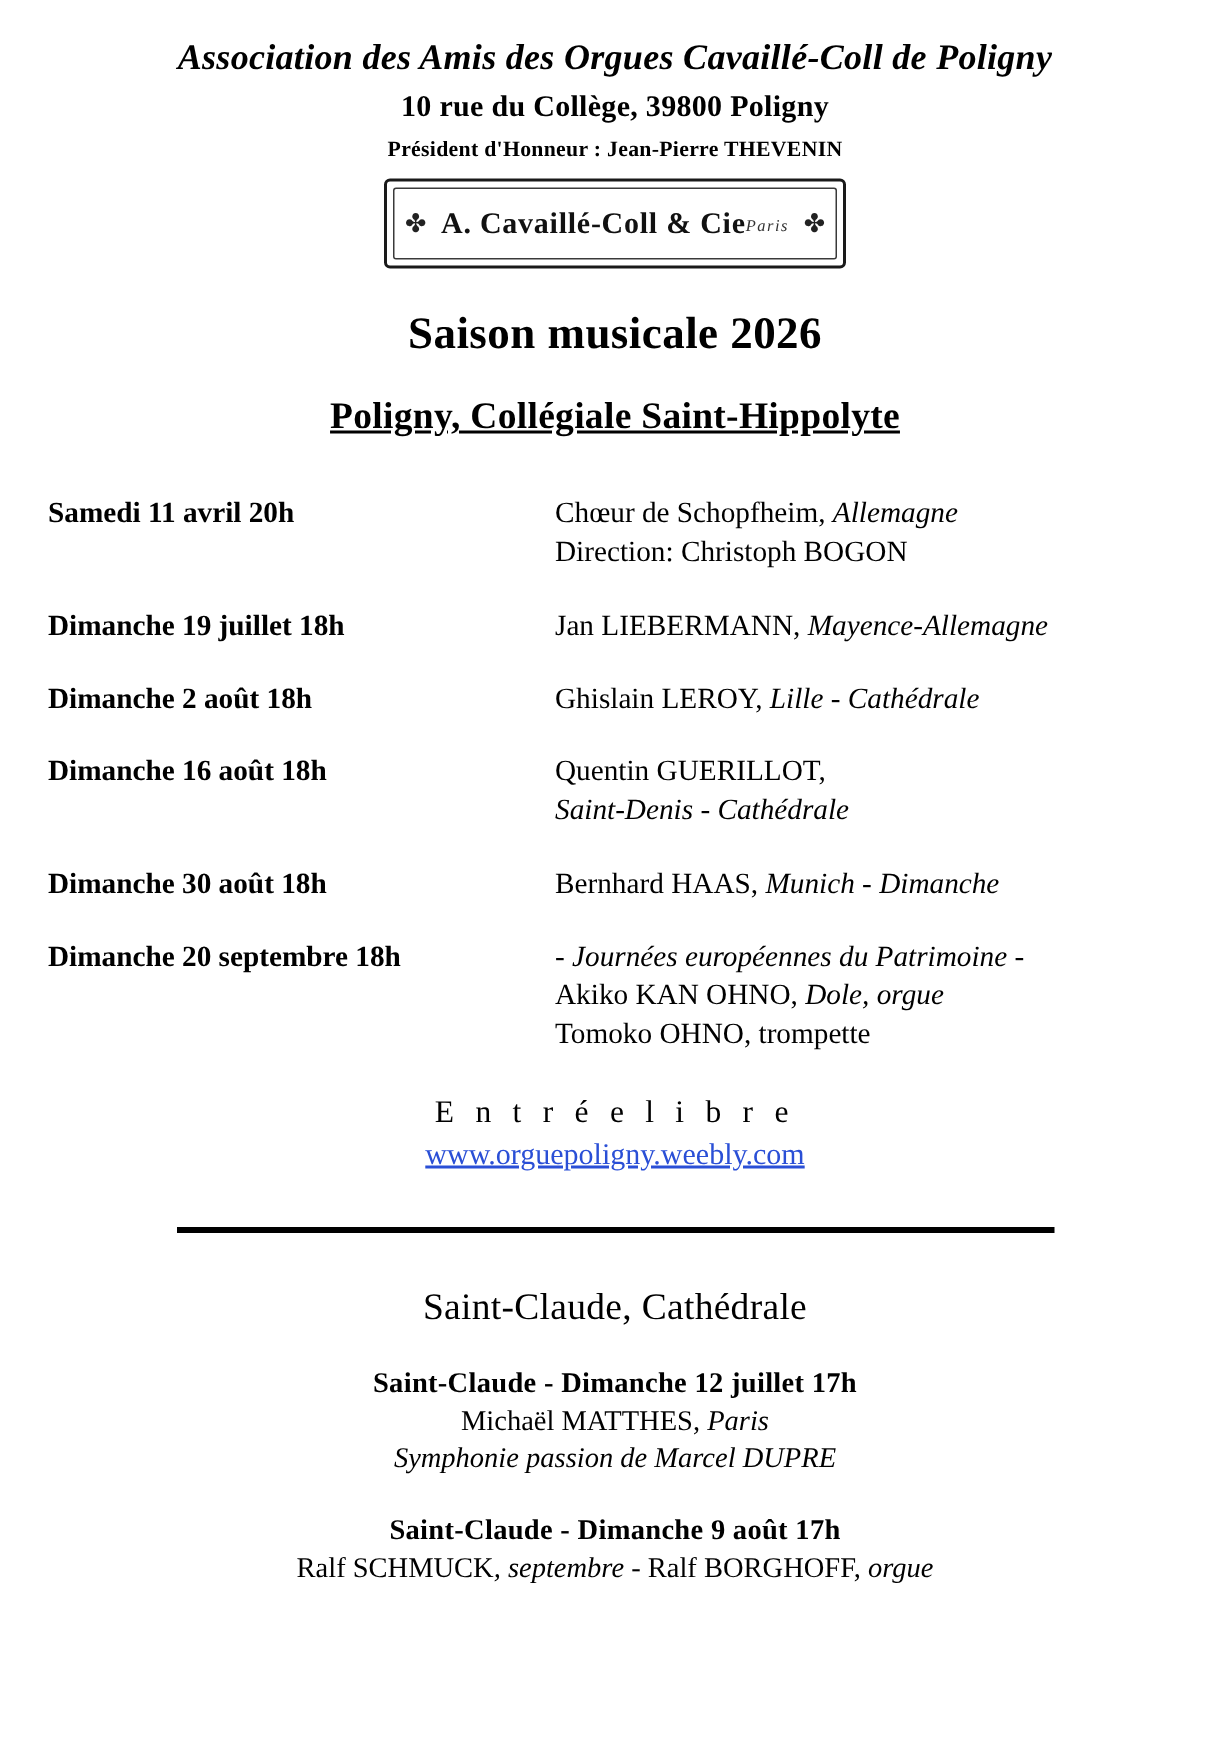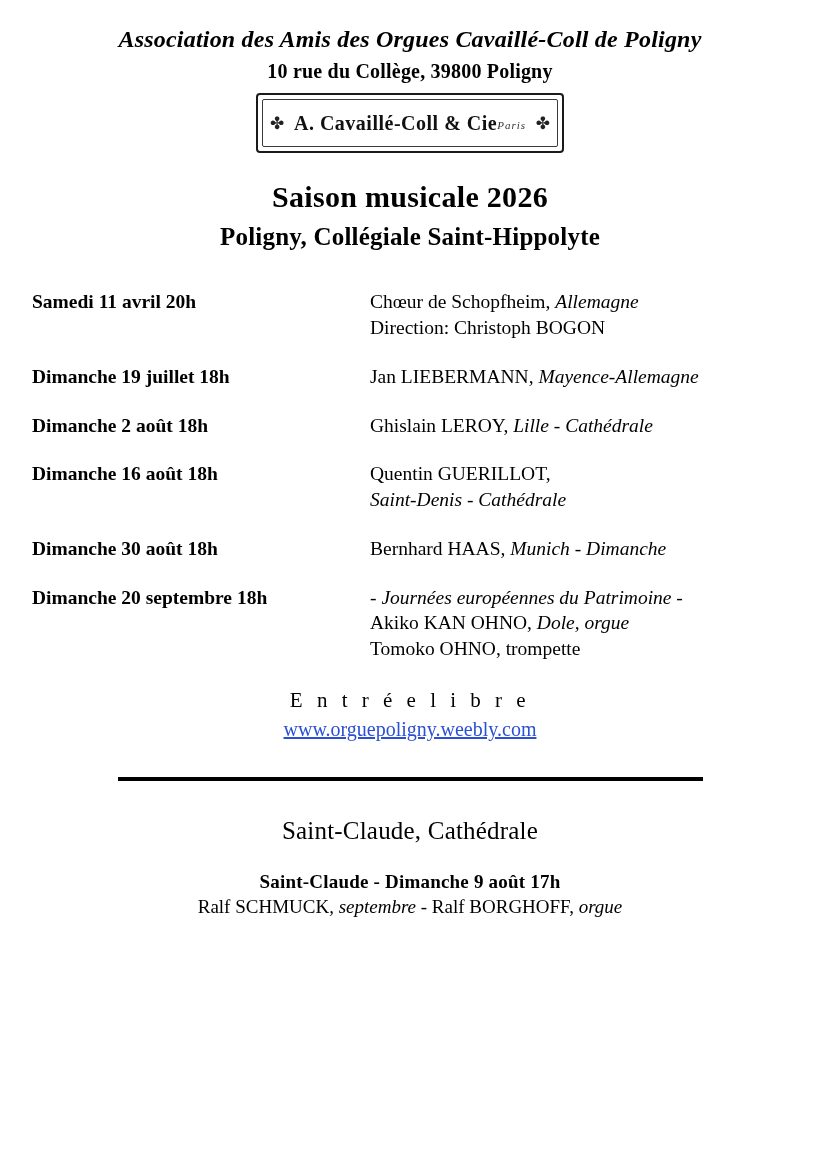--- a/index.html
+++ b/index.html
@@ -111,22 +111,23 @@
     text-align: center;
     font-weight: bold;
     font-size: 30px;
     margin-top: 27px;
     letter-spacing: 0.3px;
   }
   .season-place {
     text-align: center;
     font-weight: bold;
     font-size: 25px;
-    margin-top: 9px;
-    letter-spacing: 0.2px;
+    margin-top: 24px;
+    letter-spacing: 0.2px;
+    text-decoration: underline;
   }
 
   
   .concerts {
     margin-top: 38px;
   }
   .concert-row {
     display: flex;
     align-items: flex-start;
     margin-bottom: 23px;
@@ -195,20 +196,21 @@
     margin-top: 3px;
   }
 </style>
 </head>
 <body>
 
 <div class="page">
 
   <div class="assoc-name">Association des Amis des Orgues Cavaillé-Coll de Poligny</div>
   <div class="assoc-address">10 rue du Collège,  39800 Poligny</div>
+  <div class="assoc-president">Président d'Honneur : Jean-Pierre THEVENIN</div>
 
   <div class="logo-wrap">
     <div class="logo-plate">
       <span class="logo-orn left">✤</span>
       <span class="logo-orn right">✤</span>
       <div class="logo-inner">
         <div class="logo-text">A. Cavaillé-Coll &amp; Cie</div>
         <div class="logo-sub">Paris</div>
       </div>
     </div>
@@ -264,18 +266,23 @@
   <div class="weblink">
     <a href="#">www.orguepoligny.weebly.com</a>
   </div>
 
   <div class="divider"></div>
 
   <div class="sc-title">Saint-Claude, Cathédrale</div>
 
   <div id="sc-events">
       <div class="sc-block">
+        <div class="sc-date">Saint-Claude - Dimanche 12 juillet 17h</div>
+        <div class="sc-line"><span>Michaël MATTHES, </span><span class="it">Paris</span></div>
+        <div class="sc-line"><span class="it">Symphonie passion de Marcel DUPRE</span></div>
+      </div>
+      <div class="sc-block">
         <div class="sc-date">Saint-Claude - Dimanche 9 août 17h</div>
         <div class="sc-line"><span>Ralf SCHMUCK</span><span class="it">, septembre </span><span>- Ralf BORGHOFF, </span><span class="it">orgue</span></div>
       </div>
     </div>
 
 </div>
 
 </body></html>

